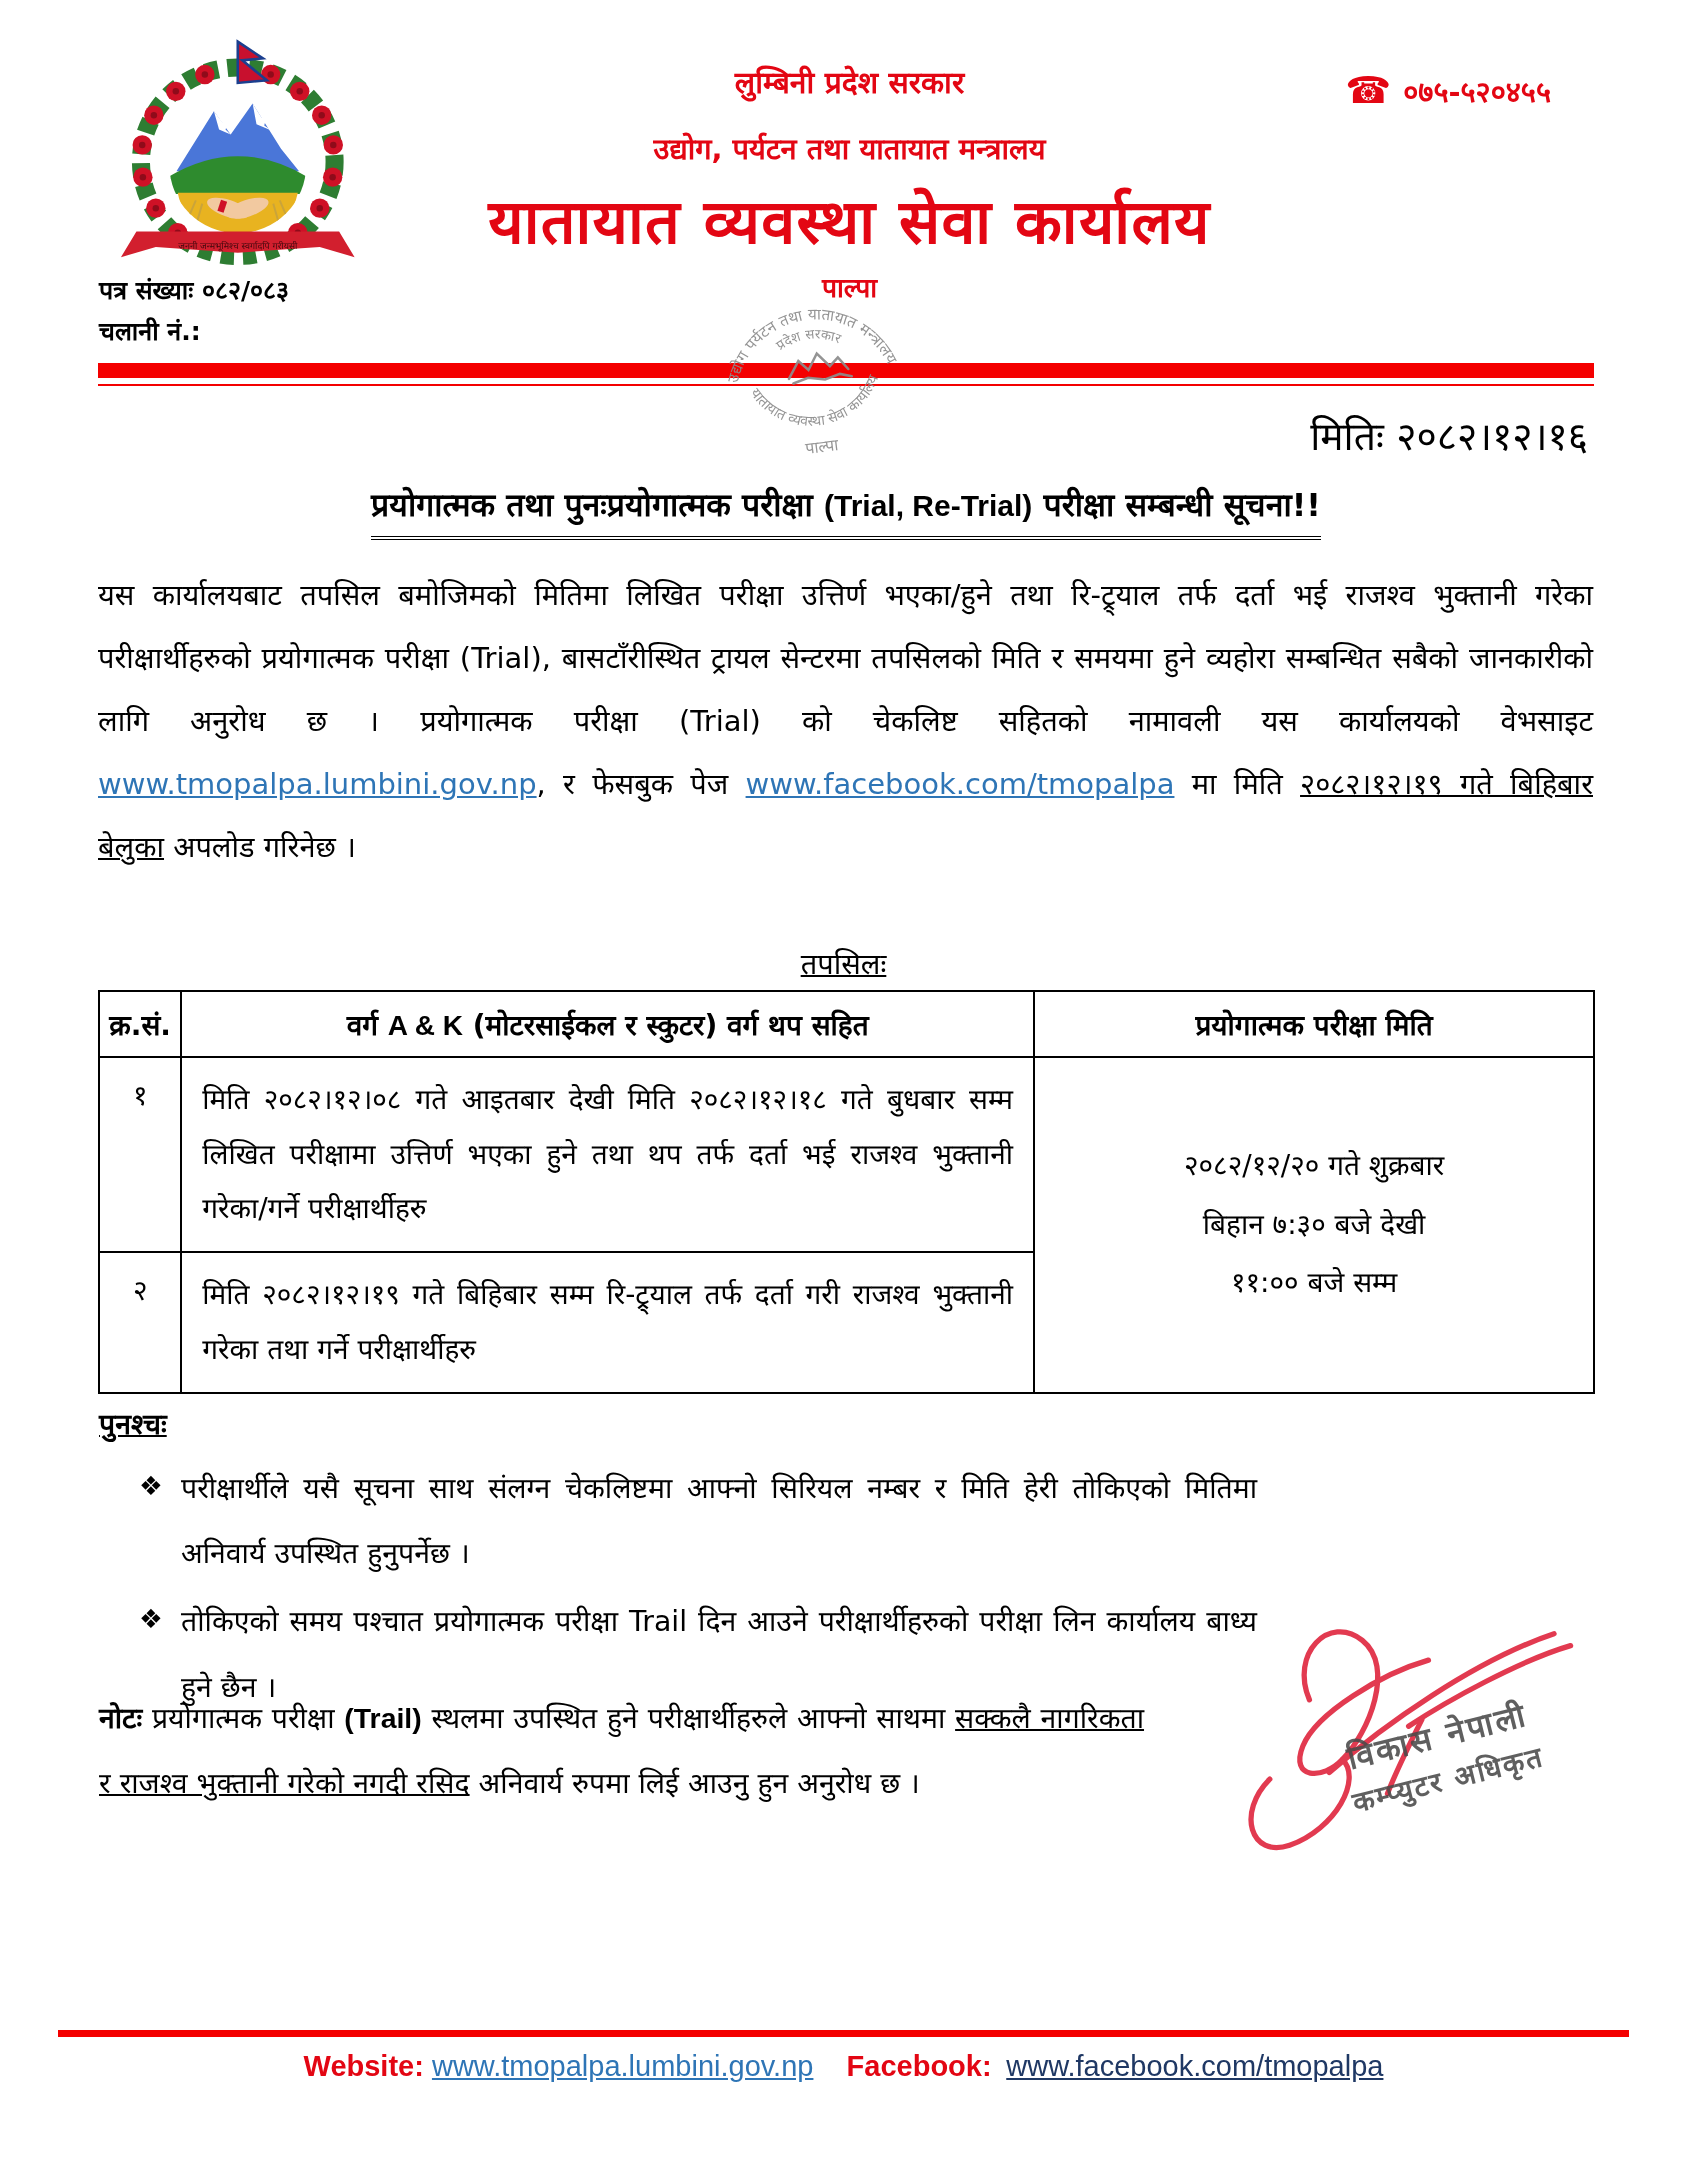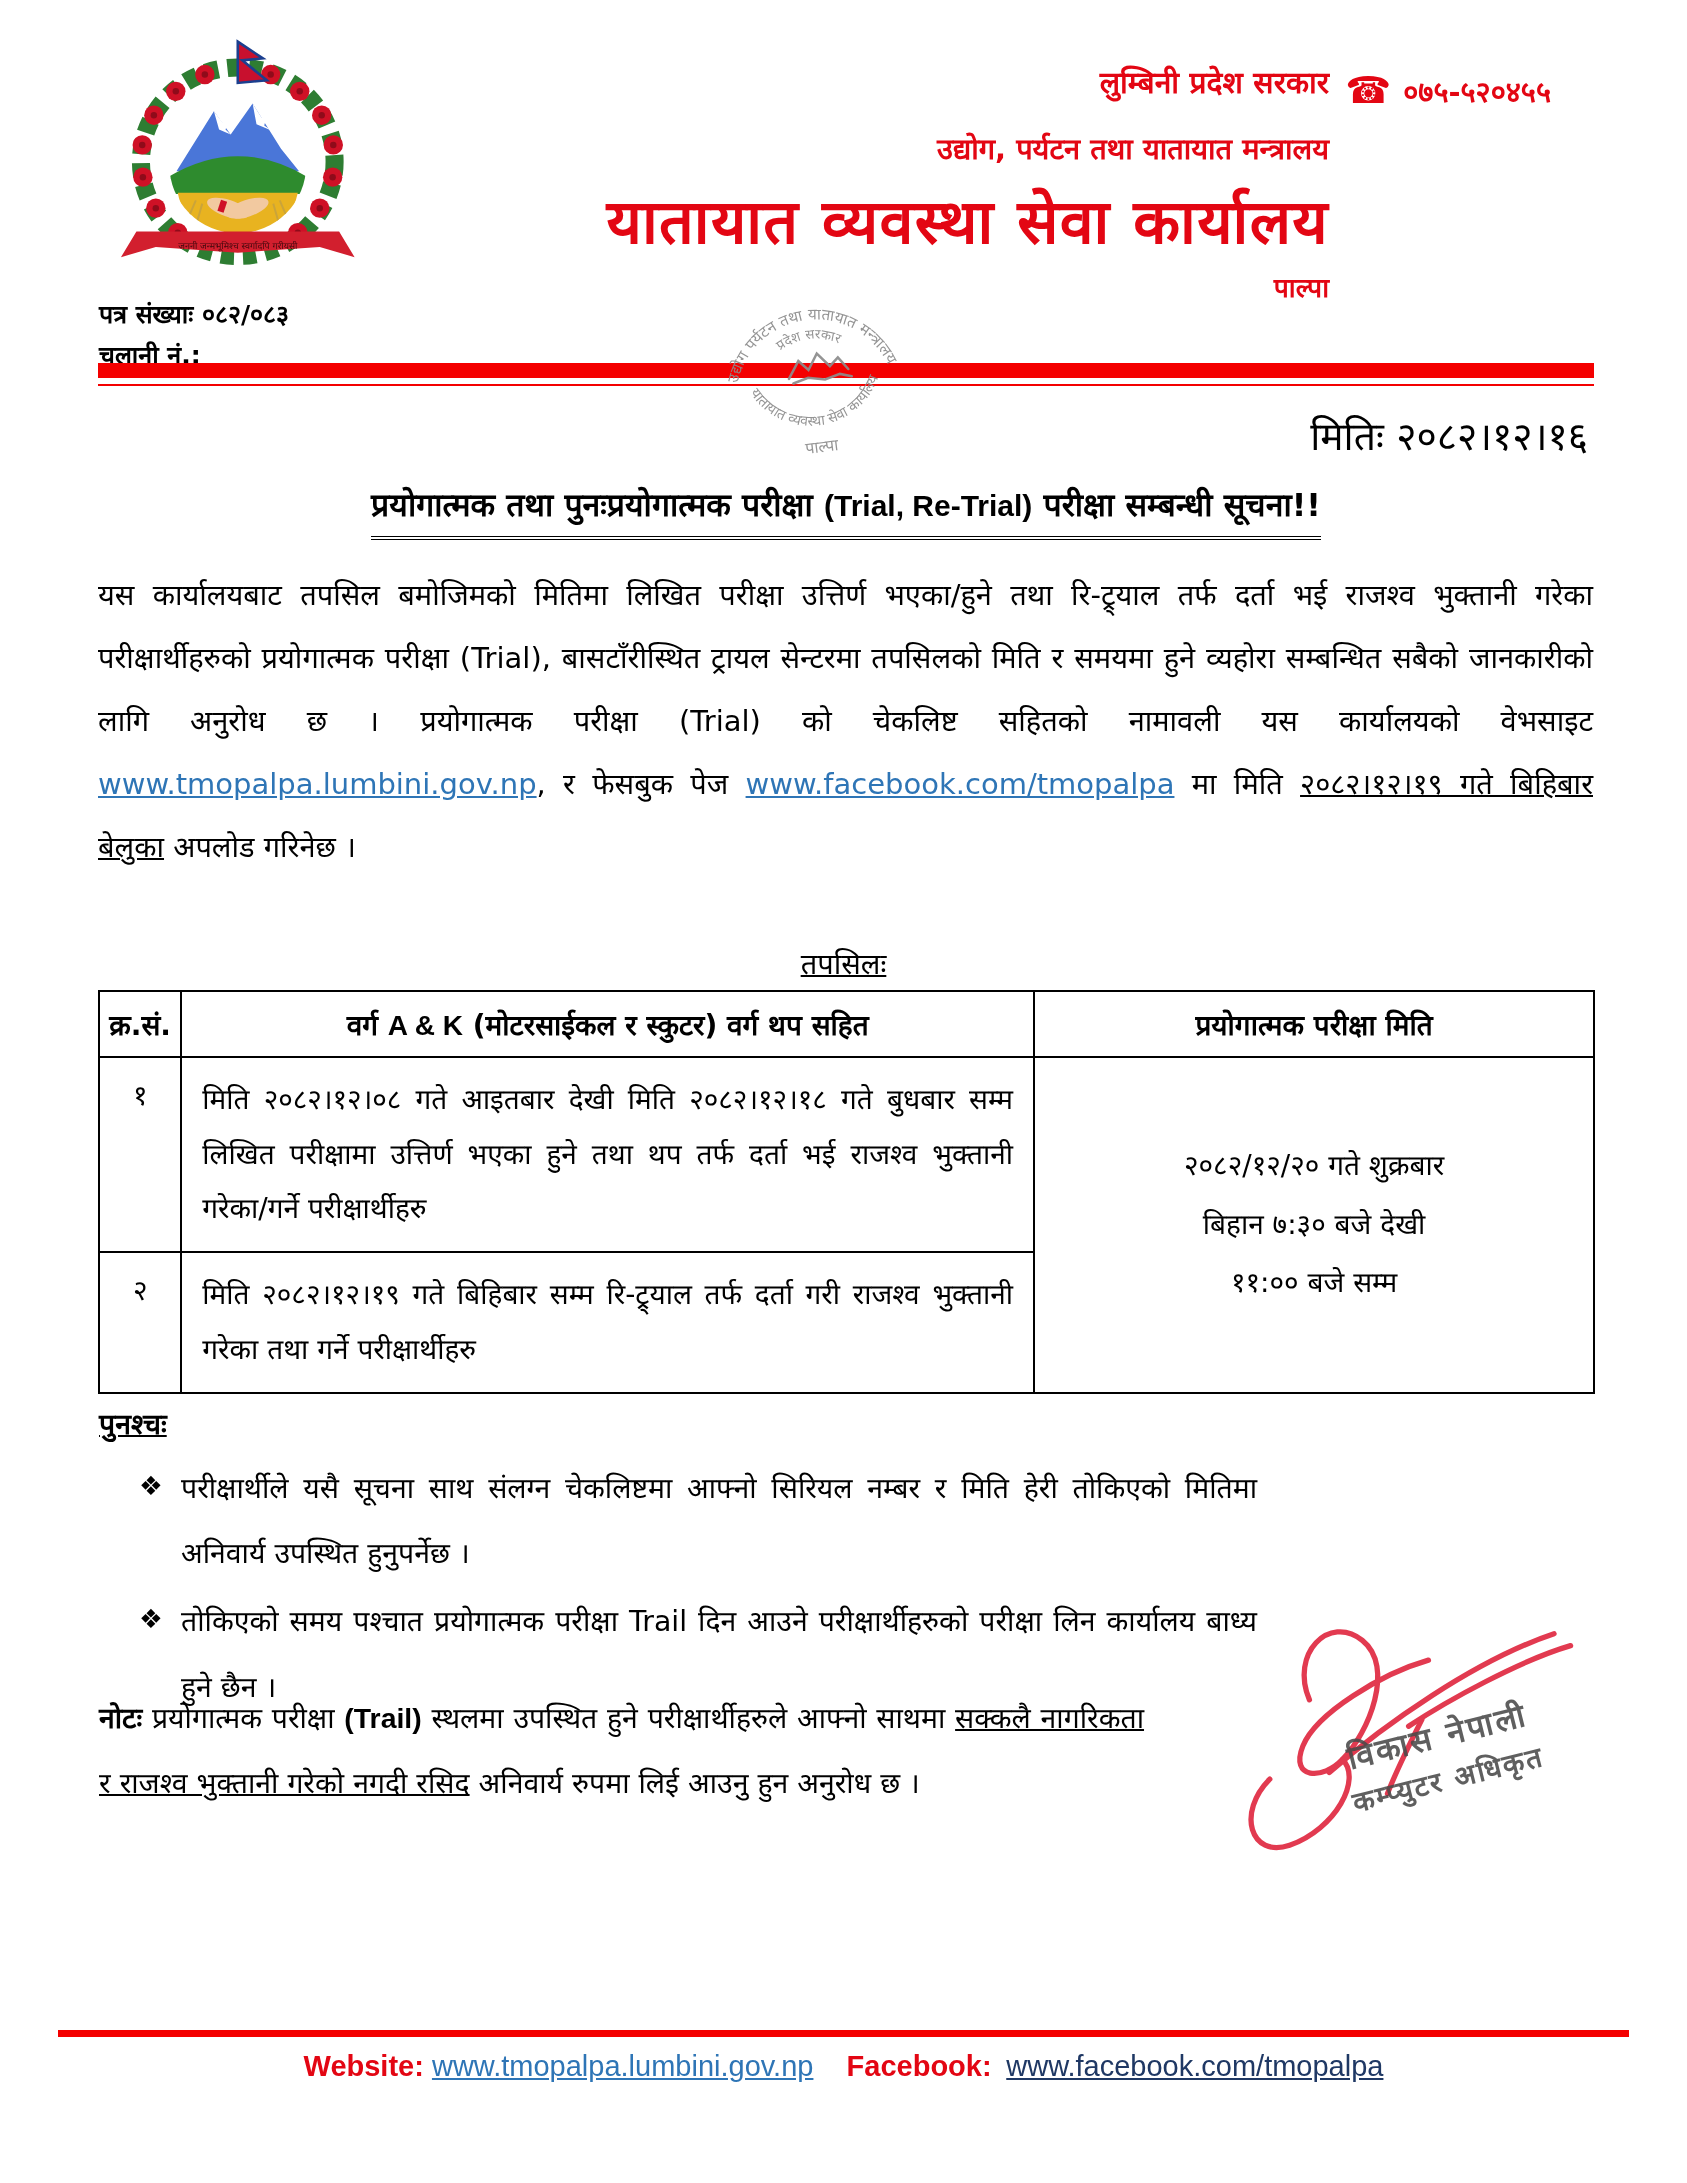--- a/index.html
+++ b/index.html
@@ -5,30 +5,30 @@
   html,body{margin:0;padding:0;background:#ffffff;}
   .page{
     position:relative; width:1687px; height:2183px; background:#ffffff;
     font-family:"DejaVu Sans", sans-serif; color:#000; overflow:hidden;
   }
   .np{font-family:"DejaVu Sans", sans-serif;}
   .latin{font-family:"Liberation Sans", sans-serif; font-weight:bold;}
 
   
   .emblem{position:absolute; left:99px; top:36px; width:284px; height:232px;}
-  .hdr-center{position:absolute; left:370px; top:61px; width:959px; text-align:right; color:#e30613;}
+  .hdr-center{position:absolute; left:370px; top:61px; width:959px; text-align:center; color:#e30613;}
   .hdr-province{font-size:30px; font-weight:bold;}
   .hdr-ministry{font-size:29px; margin-top:26px; font-weight:bold;}
   .hdr-office{font-size:61px; font-weight:bold; margin-top:10.6px; letter-spacing:1.3px; white-space:nowrap;}
   .hdr-district{font-size:26.5px; margin-top:8px; font-weight:bold;}
   .phone{position:absolute; right:136px; top:71px; display:flex; align-items:center; gap:12px; color:#e30613;}
   .phone-glyph{font-size:37px; line-height:1;}
   .phone-num{font-size:29px; font-weight:bold;}
 
-  .letter-block{position:absolute; left:99px; top:294px; font-size:25px; font-weight:bold; line-height:1.65;}
+  .letter-block{position:absolute; left:99px; top:270px; font-size:25px; font-weight:bold; line-height:1.65;}
 
   .red-rule{position:absolute; left:98px; right:93px; top:363px;}
   .red-rule .band{height:14.6px; background:#f40000;}
   .red-rule .thin{height:2.6px; background:#f40000; margin-top:6px;}
 
   .seal{position:absolute; left:715px; top:294px; width:198px; height:179px; z-index:3; transform:rotate(-7deg); opacity:.92;}
 
   .date-line{position:absolute; right:99px; top:376px; font-size:39px;margin-top:32px;}
 
   

